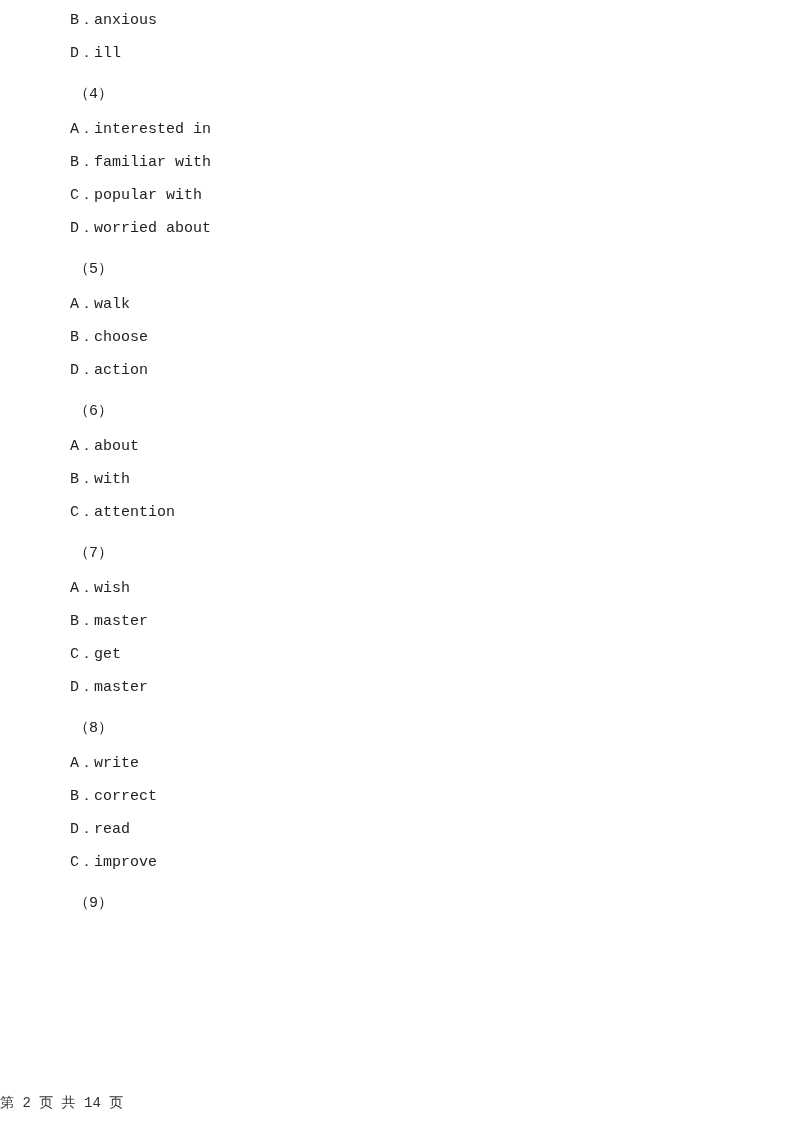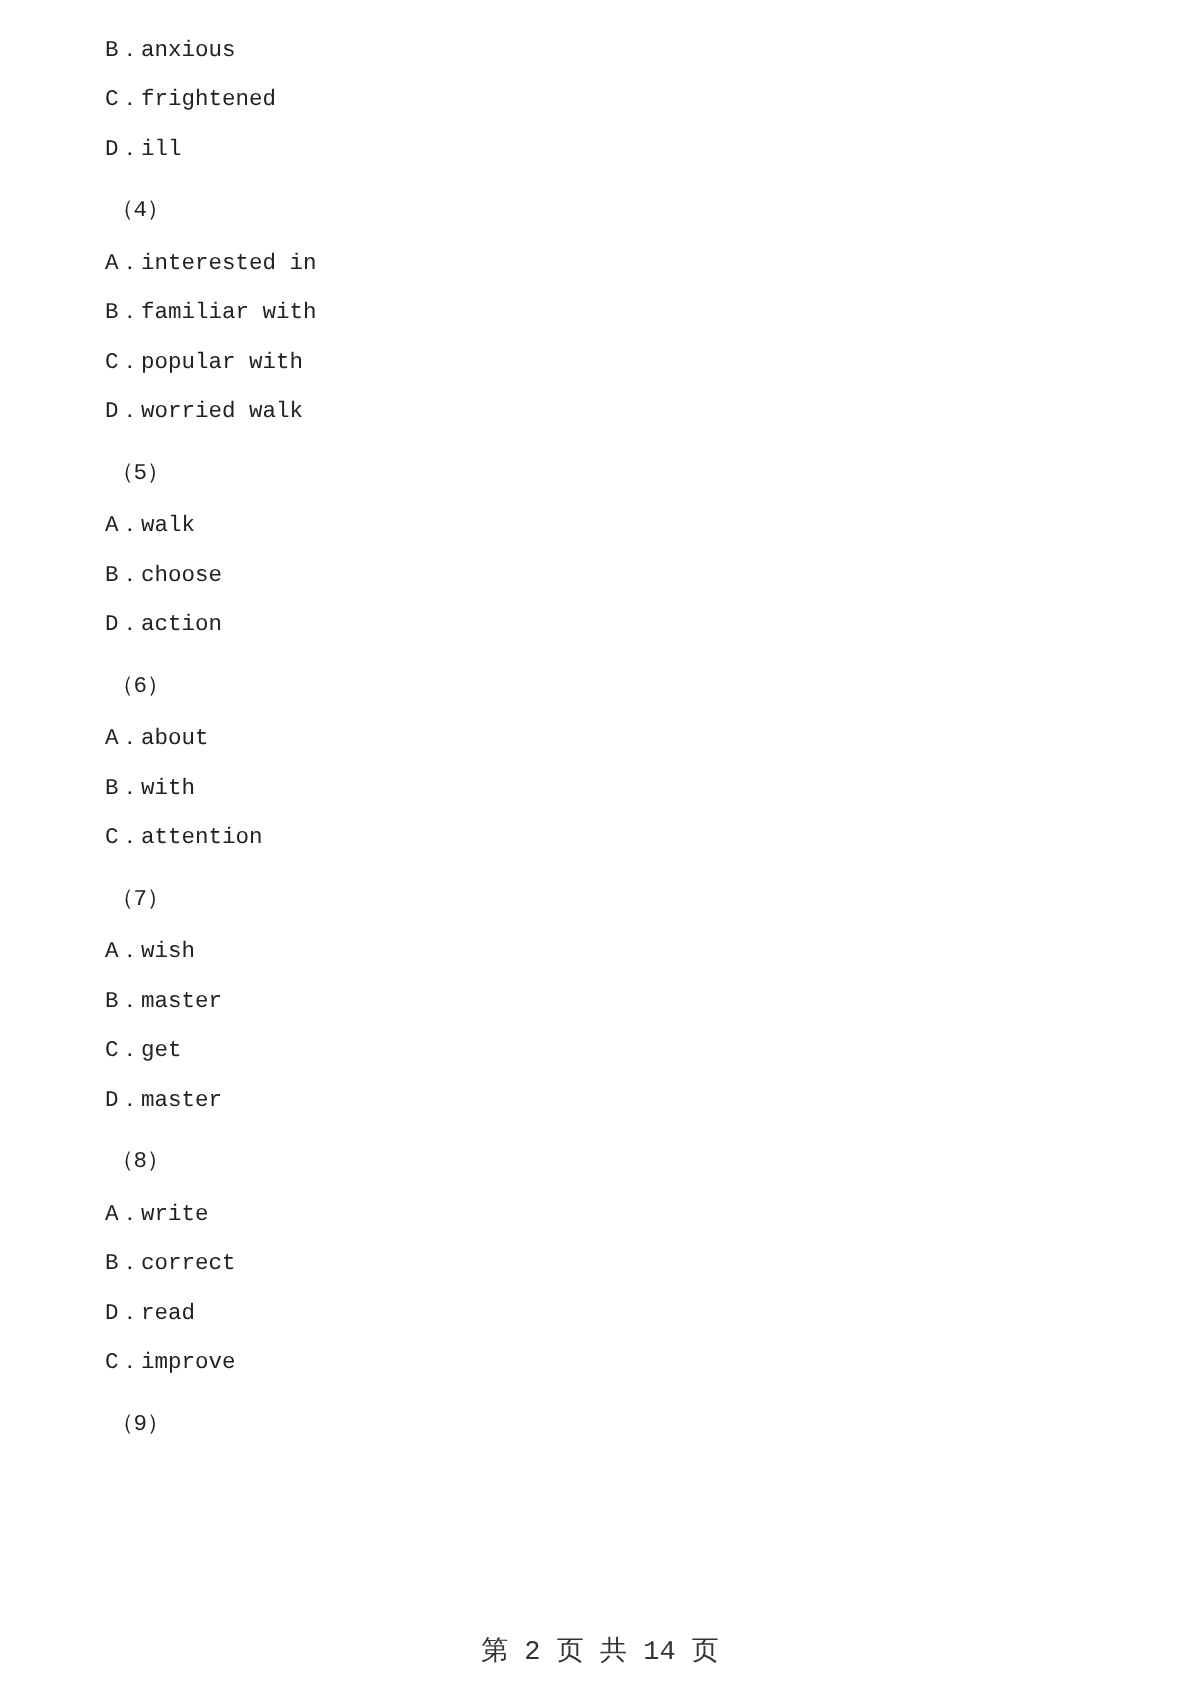--- a/index.html
+++ b/index.html
@@ -12,73 +12,70 @@
       background-color: #ffffff;
       font-family: "Courier New", Courier, monospace;
       font-size: 15px;
       color: #222222;
       width: 800px;
       min-height: 1132px;
       position: relative;
     }
 
     .page-content {
-      padding: 20px 70px 60px 70px;
+      padding: 7px 70px 60px 70px;
     }
 
     .option-line {
       margin-bottom: 6px;
       line-height: 1.8;
     }
 
     .question-number {
       margin-top: 14px;
       margin-bottom: 8px;
       padding-left: 4px;
       line-height: 1.8;
     }
 
     .page-footer {
       position: absolute;
       bottom: 20px;
       width: 100%;
-      text-align: center;
-      font-size: 18px;
+      text-align: left;
+      font-size: 14px;
       color: #333;
     }
   </style>
 </head>
 <body>
 
 <div class="page-content">
 
   <div class="option-line">
     <span>B．anxious</span>
-  </div>
-  <div class="option-line">
-    <span>C．frightened</span>
   </div>
   <div class="option-line">
     <span>D．ill</span>
   </div>
 
   <div class="question-number">
     <span>（4）</span>
   </div>
   <div class="option-line">
     <span>A．interested in</span>
   </div>
   <div class="option-line">
     <span>B．familiar with</span>
   </div>
   <div class="option-line">
     <span>C．popular with</span>
   </div>
   <div class="option-line">
-    <span>D．worried walk</span>
+    <span>D．worried about</span>
   </div>
 
   <div class="question-number">
     <span>（5）</span>
   </div>
   <div class="option-line">
     <span>A．walk</span>
   </div>
   <div class="option-line">
     <span>B．choose</span>

